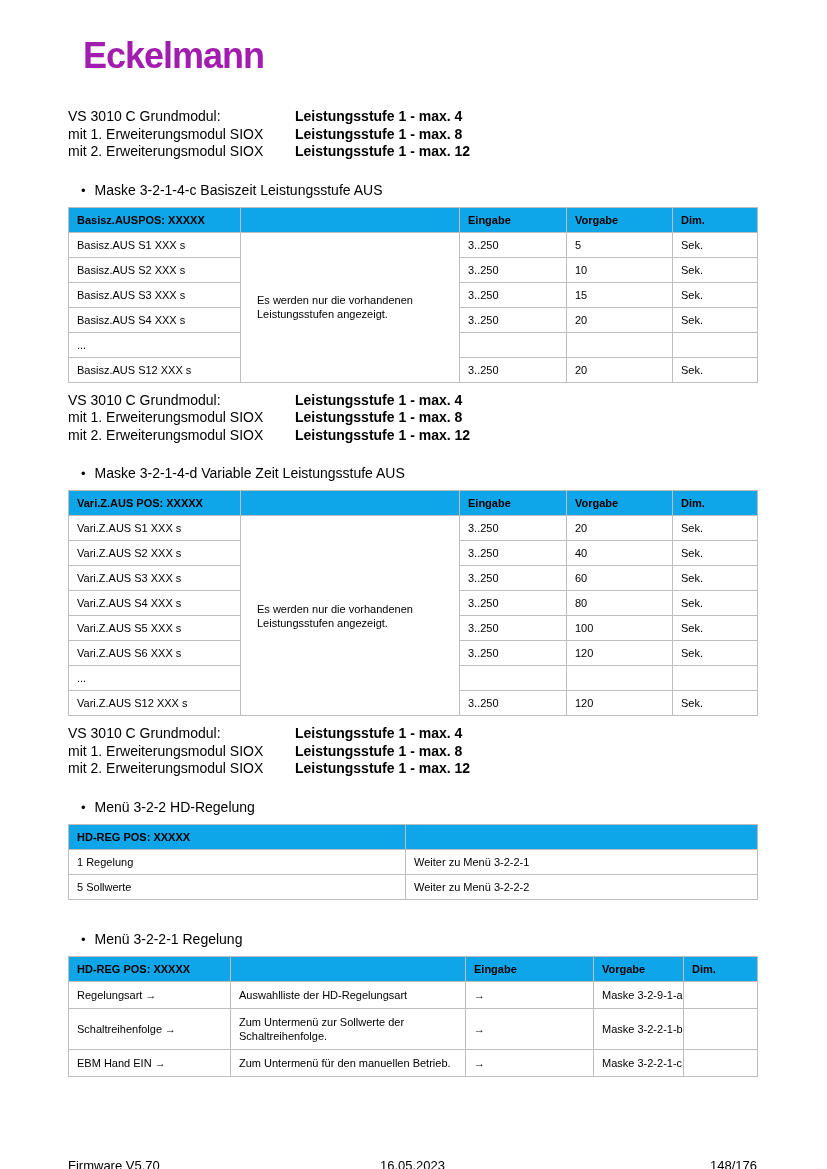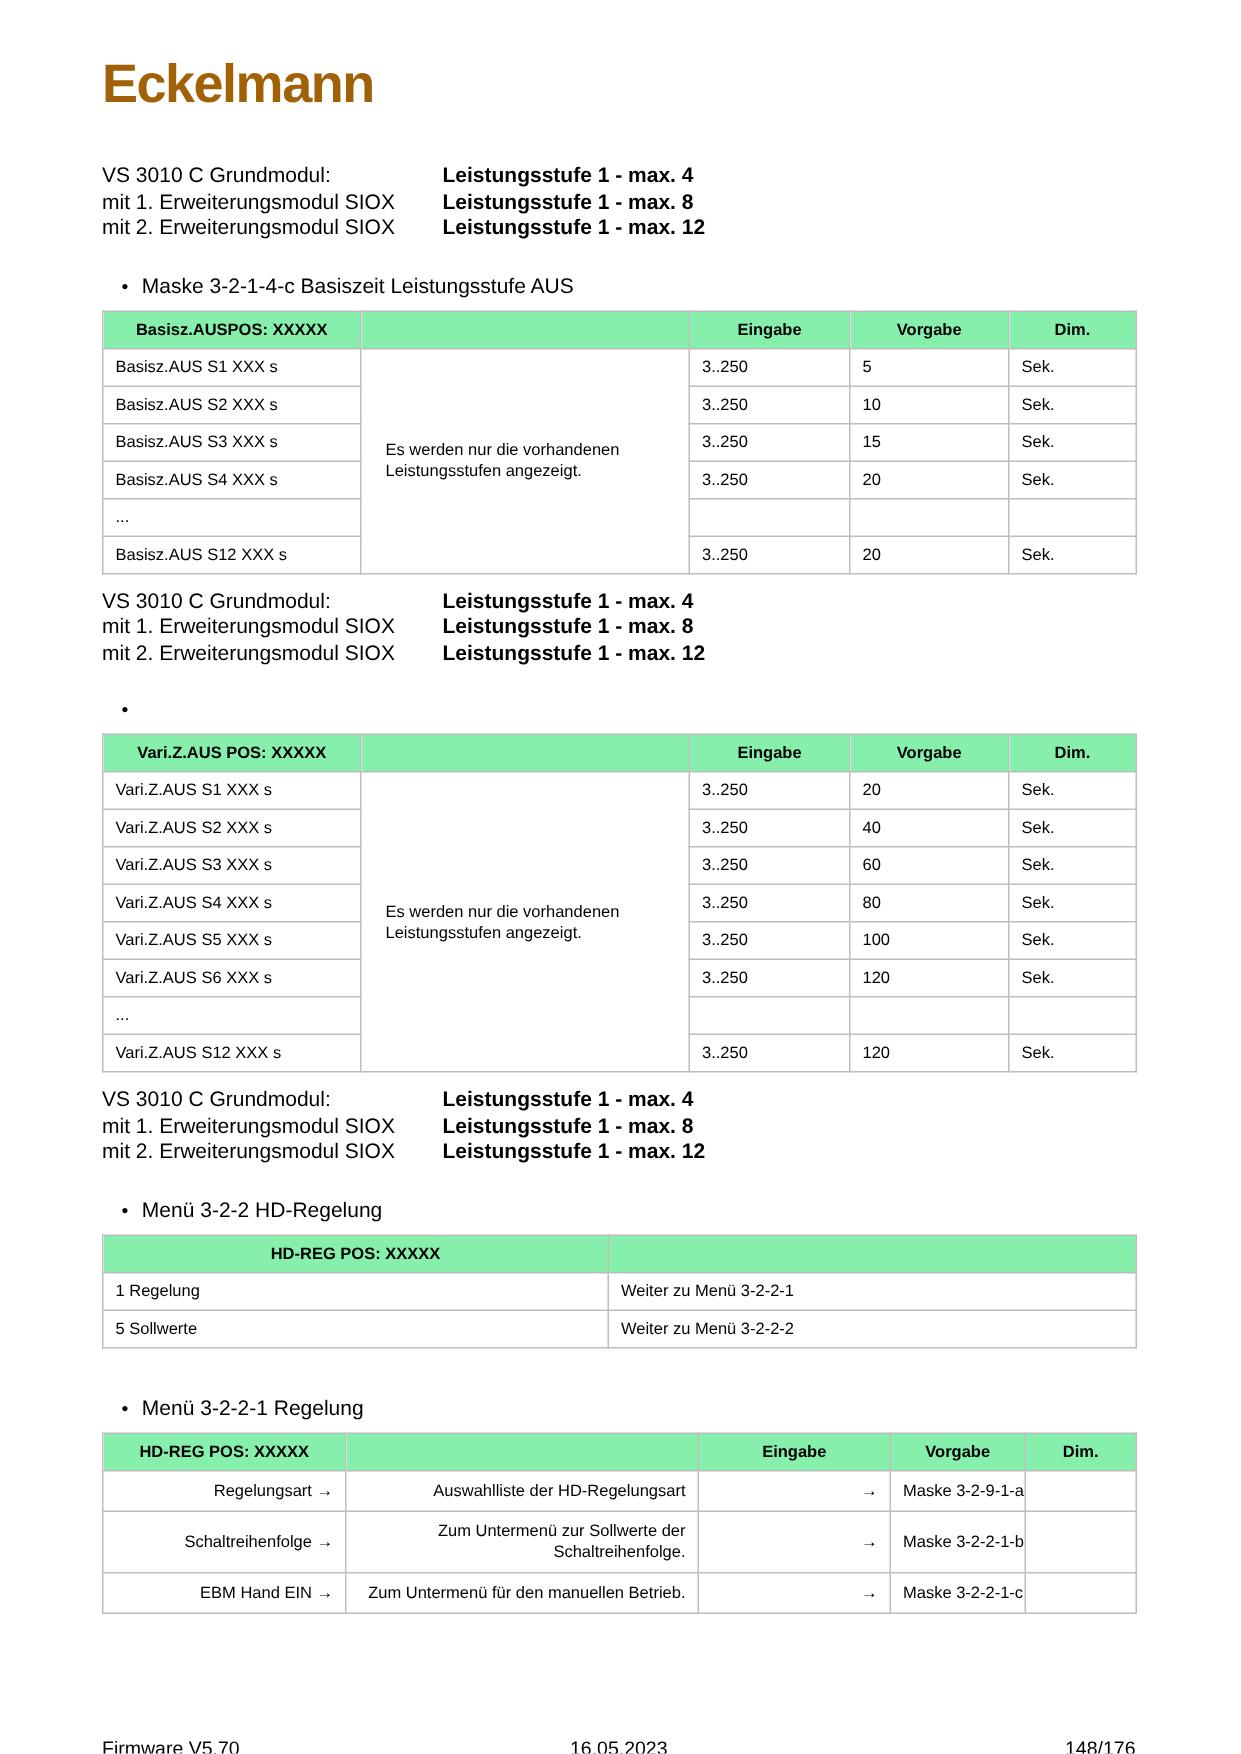--- a/index.html
+++ b/index.html
@@ -12,22 +12,23 @@
     overflow: hidden;
   }
   .page { position: relative; width: 827px; height: 1169px; padding: 0 70px 0 68px; }
 
   
   .logo {
     margin-top: 38px;
     font-size: 36px;
     font-weight: bold;
     letter-spacing: -1px;
-    color: #a16207;
+    color: #a21caf;
     line-height: 1;
+    margin-left: 15px;
   }
 
   
   .spec-block { margin-top: 34px; font-size: 14px; line-height: 17.5px; }
   .spec-block.tight { margin-top: 9px; }
   .spec-row { display: flex; }
   .spec-label { width: 227px; flex: 0 0 227px; }
   .spec-value { flex: 1; font-weight: bold; }
 
   
@@ -52,24 +53,24 @@
   th, td {
     border: 1px solid #bdbdbd;
     padding: 5px 8px;
     line-height: 14px;
     text-align: left;
     vertical-align: middle;
     font-weight: normal;
     overflow: hidden;
     white-space: nowrap;
   }
-  th { background: #86efac; font-weight: bold; text-align: center; }
+  th { background: #0ea5e9; font-weight: bold; }
   td.note-cell { vertical-align: middle; white-space: normal; padding-left: 16px; }
   td.wrap { white-space: normal; }
-  table.menu4 td { padding: 6px 8px; text-align: right; }
+  table.menu4 td { padding: 6px 8px; }
 
   
   .footer {
     position: absolute;
     left: 68px; right: 70px; top: 1120px;
     display: flex;
     font-size: 13px;
   }
   .footer .f-left  { flex: 1; text-align: left; }
   .footer .f-center{ flex: 1; text-align: center; }
@@ -168,20 +169,21 @@
       <span class="spec-value">Leistungsstufe 1 - max. 8</span>
     </div>
     <div class="spec-row">
       <span class="spec-label">mit 2. Erweiterungsmodul SIOX</span>
       <span class="spec-value">Leistungsstufe 1 - max. 12</span>
     </div>
   </div>
 
   <div class="bullet">
     <span class="dot">•</span>
+    <span>Maske 3-2-1-4-d Variable Zeit Leistungsstufe AUS</span>
   </div>
 
   <table>
     <colgroup>
         <col style="width:172px">
         <col style="width:219px">
         <col style="width:107px">
         <col style="width:106px">
         <col style="width:85px">
       </colgroup>

